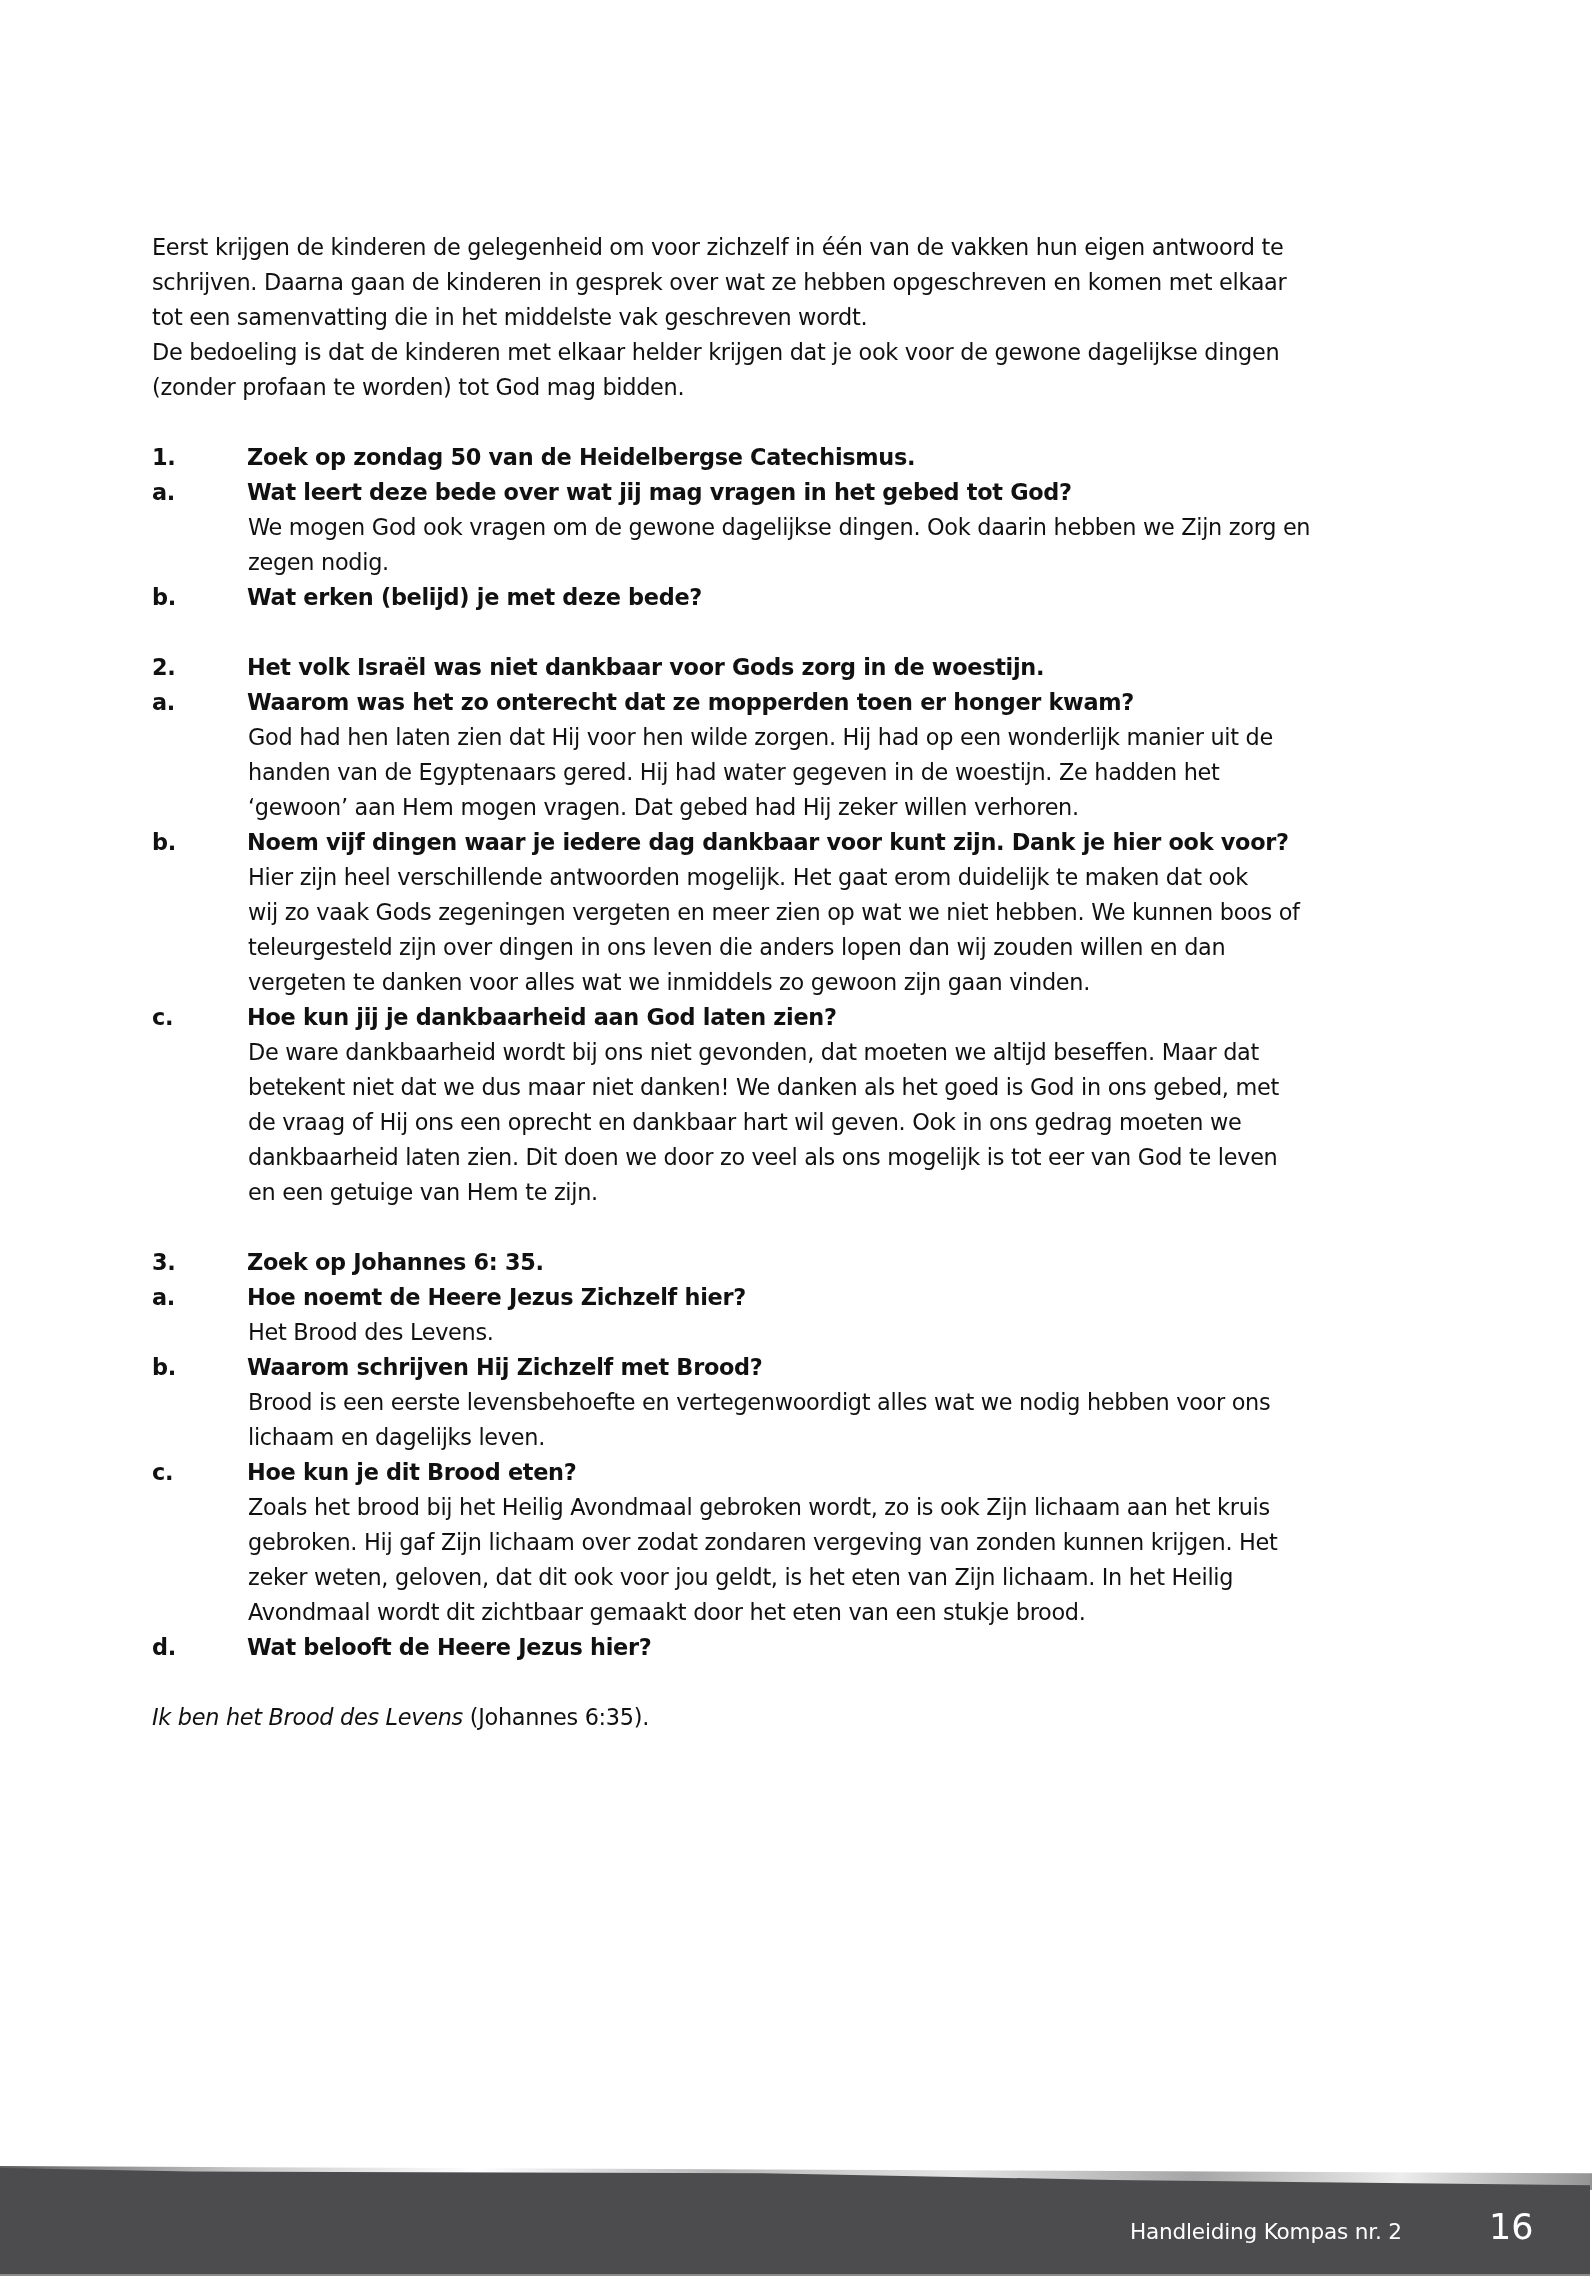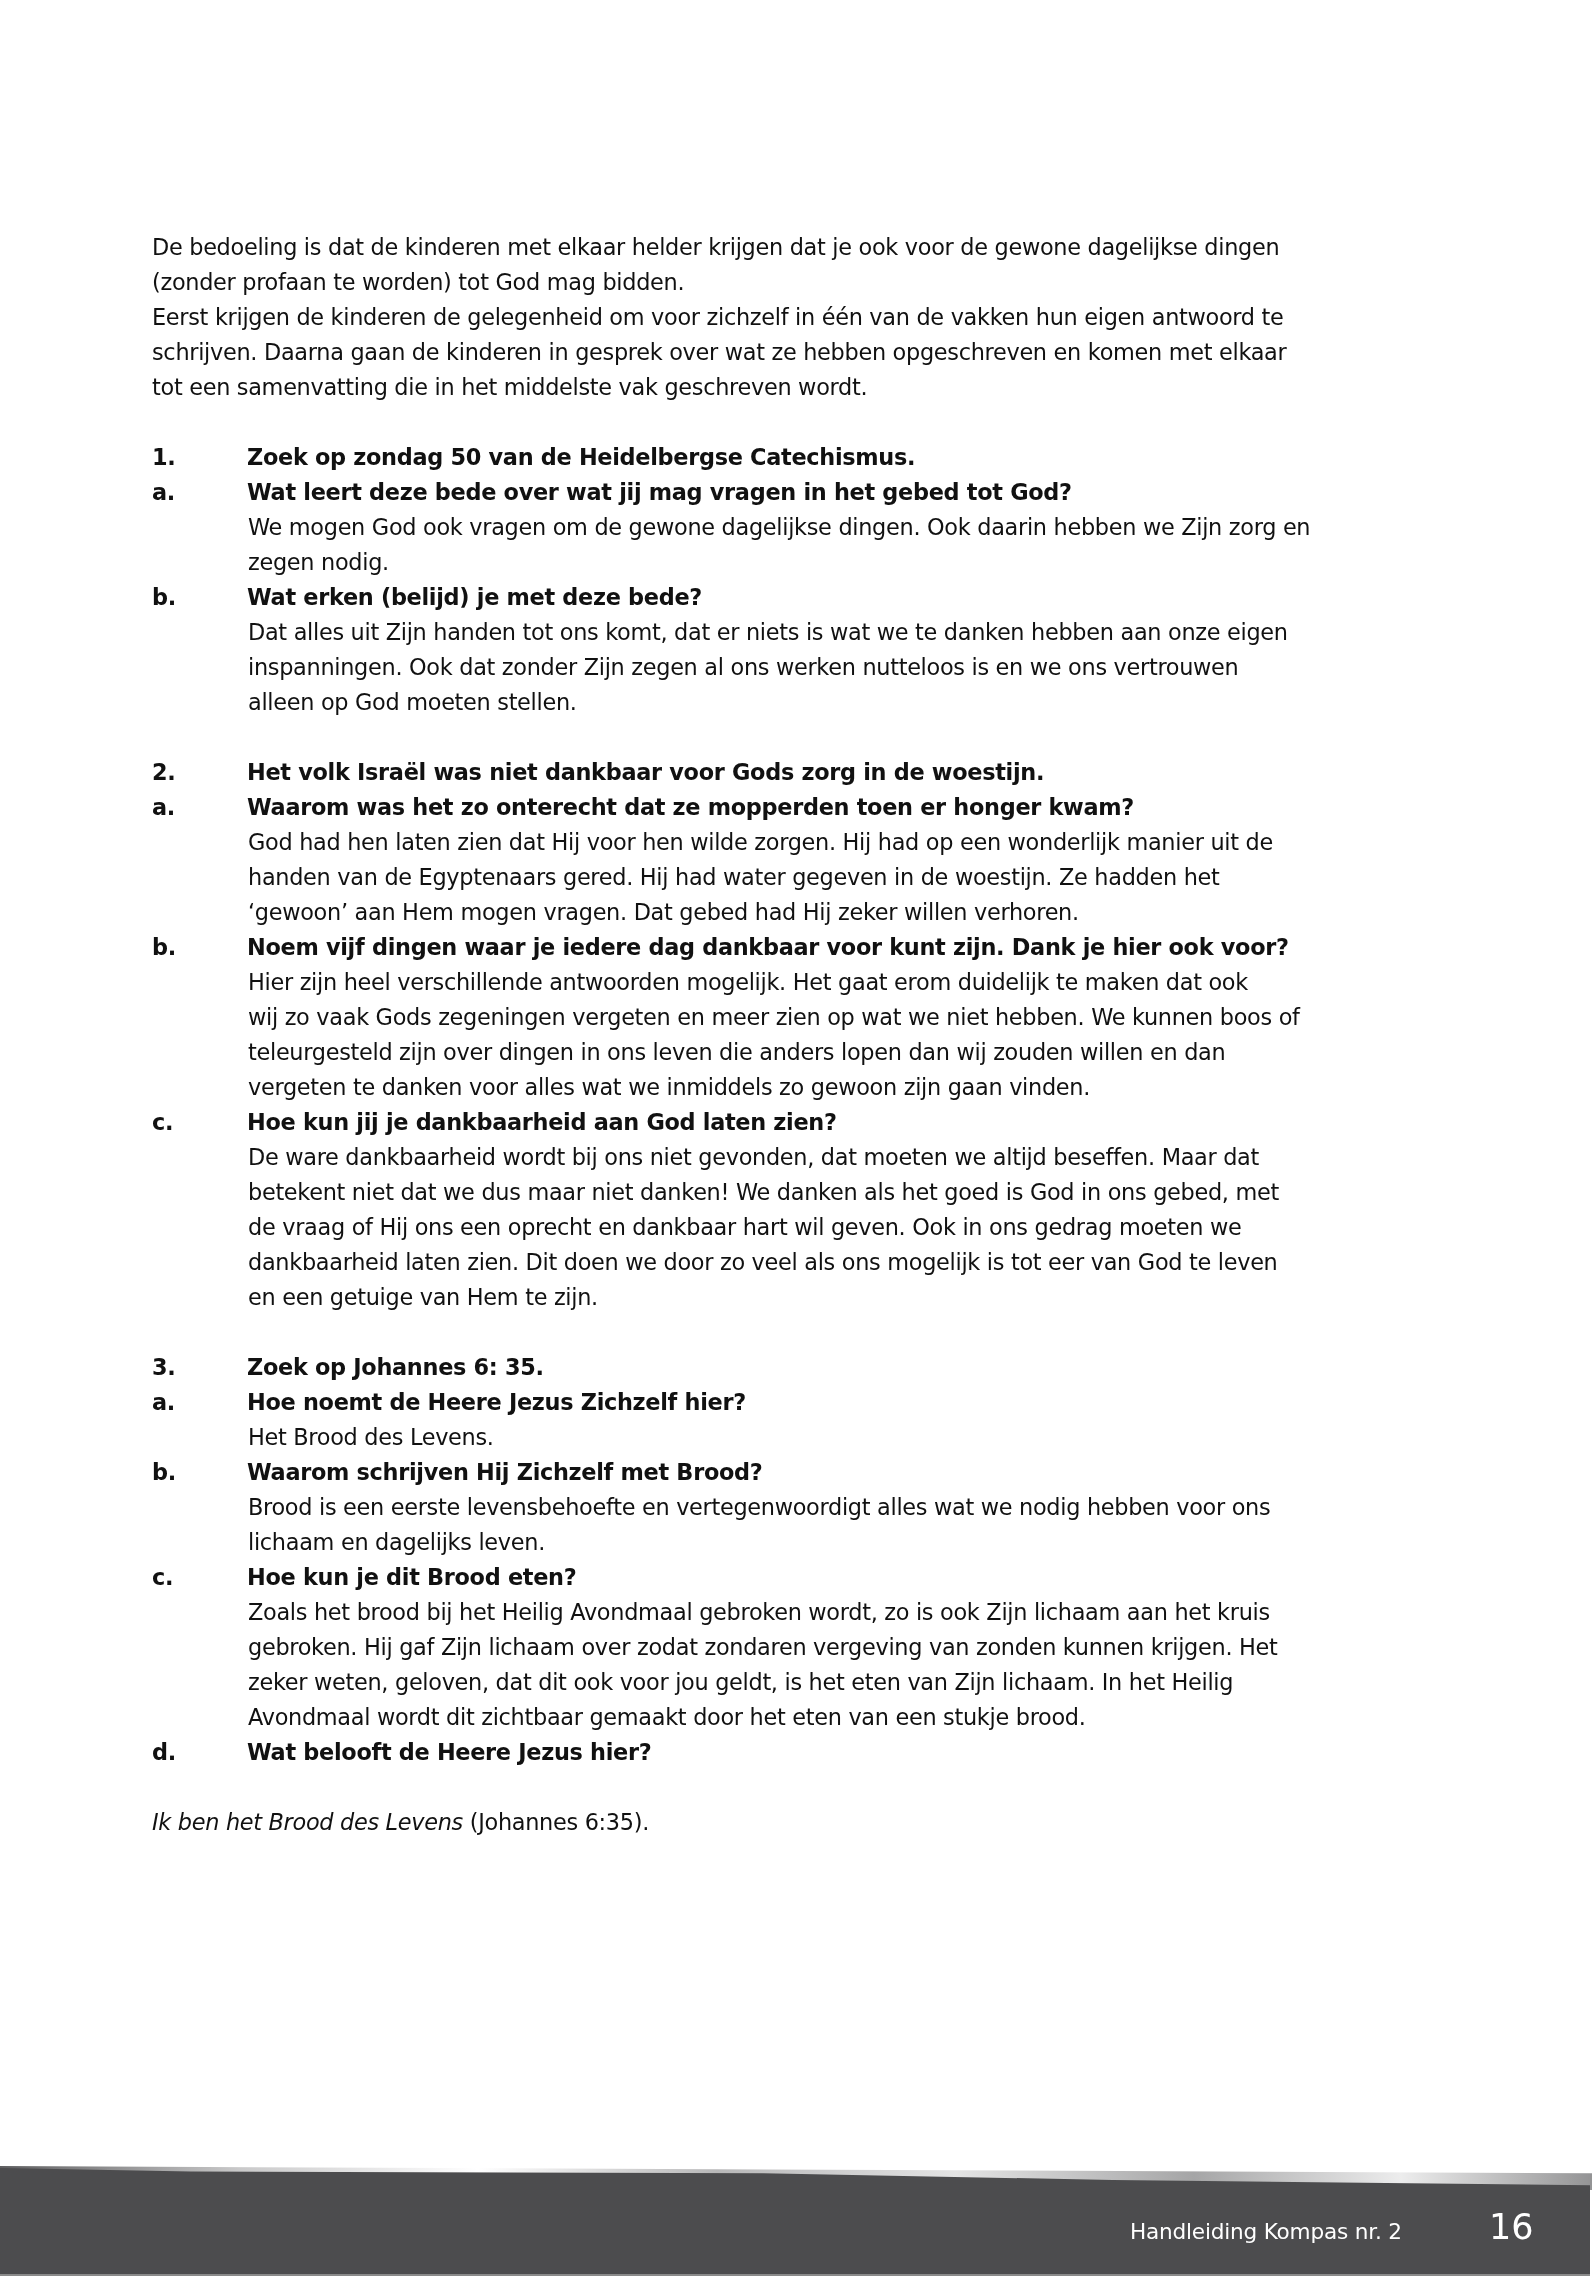--- a/index.html
+++ b/index.html
@@ -113,44 +113,41 @@
       font-size: 35px;
       line-height: 40px;
       color: #ffffff;
     }
   </style>
 </head>
 <body>
 
 <main class="page-body">
 
-  <p class="para">De bedoeling is dat de kinderen met elkaar  helder krijgen dat je ook voor de gewone dagelijkse dingen
-(zonder profaan te worden) tot God mag bidden.</p>
   <p class="para">Eerst krijgen de kinderen de gelegenheid om voor zichzelf in één van de vakken hun eigen antwoord te
 schrijven. Daarna gaan de kinderen in gesprek over wat ze hebben opgeschreven en komen met elkaar
 tot een samenvatting die in het middelste vak geschreven wordt.</p>
+  <p class="para">De bedoeling is dat de kinderen met elkaar  helder krijgen dat je ook voor de gewone dagelijkse dingen
+(zonder profaan te worden) tot God mag bidden.</p>
 
   <section class="section">
     <div class="row">
       <span class="marker">1.</span>
       <span class="content question">Zoek op zondag 50 van de Heidelbergse Catechismus.</span>
     </div>
     <div class="row">
       <span class="marker">a.</span>
       <span class="content question">Wat leert deze bede over wat jij mag vragen in het gebed tot God?</span>
     </div>
     <div class="indent-answer">We mogen God ook vragen om de gewone dagelijkse dingen. Ook daarin hebben we Zijn zorg en
 zegen nodig.</div>
     <div class="row">
       <span class="marker">b.</span>
       <span class="content question">Wat erken (belijd) je met deze bede?</span>
     </div>
-    <div class="indent-answer">Dat alles uit Zijn handen tot ons komt, dat er niets is wat we te danken hebben aan onze eigen
-inspanningen. Ook dat zonder Zijn zegen al ons werken nutteloos is en we ons vertrouwen
-alleen op God moeten stellen.</div>
   </section>
 
   <section class="section">
     <div class="row">
       <span class="marker">2.</span>
       <span class="content question">Het volk Israël was niet dankbaar voor Gods zorg in de woestijn.</span>
     </div>
     <div class="row">
       <span class="marker">a.</span>
       <span class="content question">Waarom was het zo onterecht dat ze mopperden toen er honger kwam?</span>

